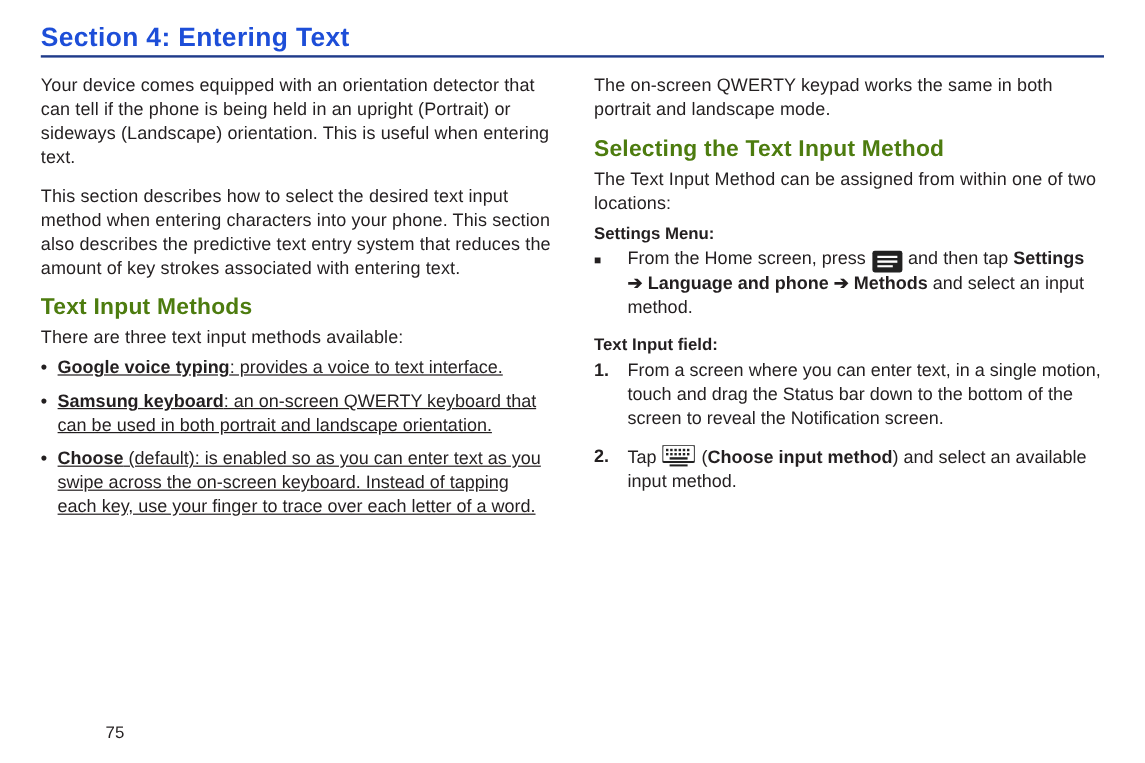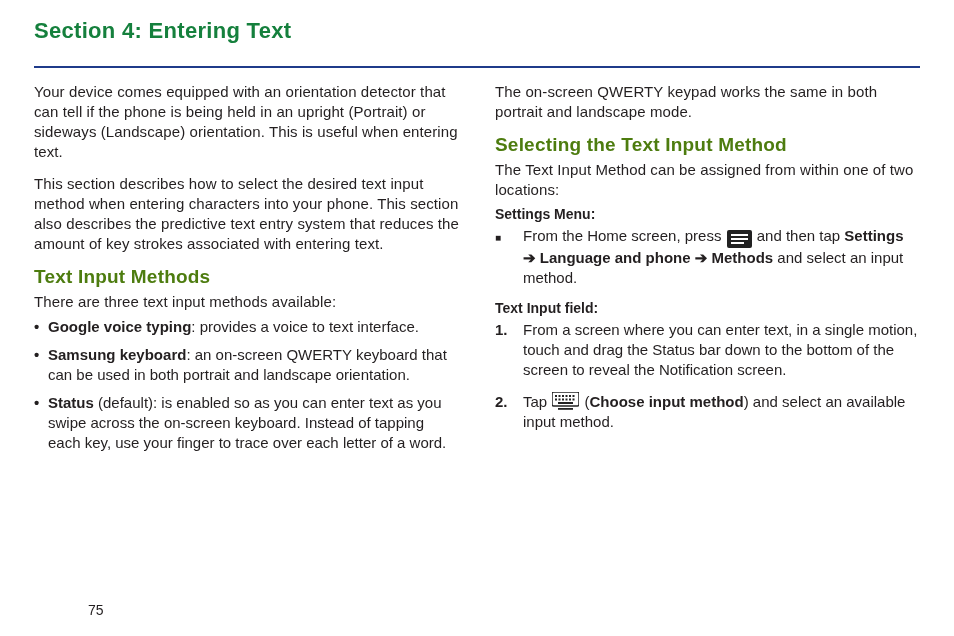--- a/index.html
+++ b/index.html
@@ -11,23 +11,23 @@
       background: #fff;
       position: relative;
     }
     .page {
       padding: 18px 34px 0 34px;
     }
     .section-title {
       font-family: Arial, Helvetica, sans-serif;
       font-weight: 900;
       font-size: 22px;
-      color: #15803d;
+      color: #1d4ed8;
       letter-spacing: 0.3px;
-      margin-bottom: 22px;
+      margin-bottom: 2px;
       font-stretch: condensed;
     }
     .rule {
       height: 2px;
       background: #1f3b8a;
       margin-bottom: 14px;
     }
     .columns {
       display: flex;
       gap: 36px;
@@ -73,20 +73,21 @@
       font-family: "Arial Narrow", Arial, Helvetica, sans-serif;
       font-stretch: condensed;
       display: flex;
     }
     ul.bullets > li .dot {
       flex: 0 0 14px;
       font-weight: bold;
     }
     ul.bullets > li .content {
       flex: 1;
+      text-decoration: underline;
     }
     .bold { font-weight: 700; }
     ol.steps {
       list-style: none;
       padding-left: 0;
       counter-reset: step;
     }
     ol.steps > li {
       font-size: 15px;
       line-height: 1.33;
@@ -175,21 +176,21 @@
         </li>
         <li>
           <span class="dot">•</span>
           <span class="content">
             <span class="bold">Samsung keyboard</span><span>: an on-screen QWERTY keyboard that can be used in both portrait and landscape orientation.</span>
           </span>
         </li>
         <li>
           <span class="dot">•</span>
           <span class="content">
-            <span class="bold">Status</span><span> (default): is enabled so as you can enter text as you swipe across the on-screen keyboard. Instead of tapping each key, use your finger to trace over each letter of a word.</span>
+            <span class="bold">Choose</span><span> (default): is enabled so as you can enter text as you swipe across the on-screen keyboard. Instead of tapping each key, use your finger to trace over each letter of a word.</span>
           </span>
         </li>
       </ul>
     </div>
 
     <div class="col">
       <p class="body">The on-screen QWERTY keypad works the same in both portrait and landscape mode.</p>
 
       <div class="subhead">Selecting the Text Input Method</div>
       <p class="body" style="margin-bottom:6px">The Text Input Method can be assigned from within one of two locations:</p>

